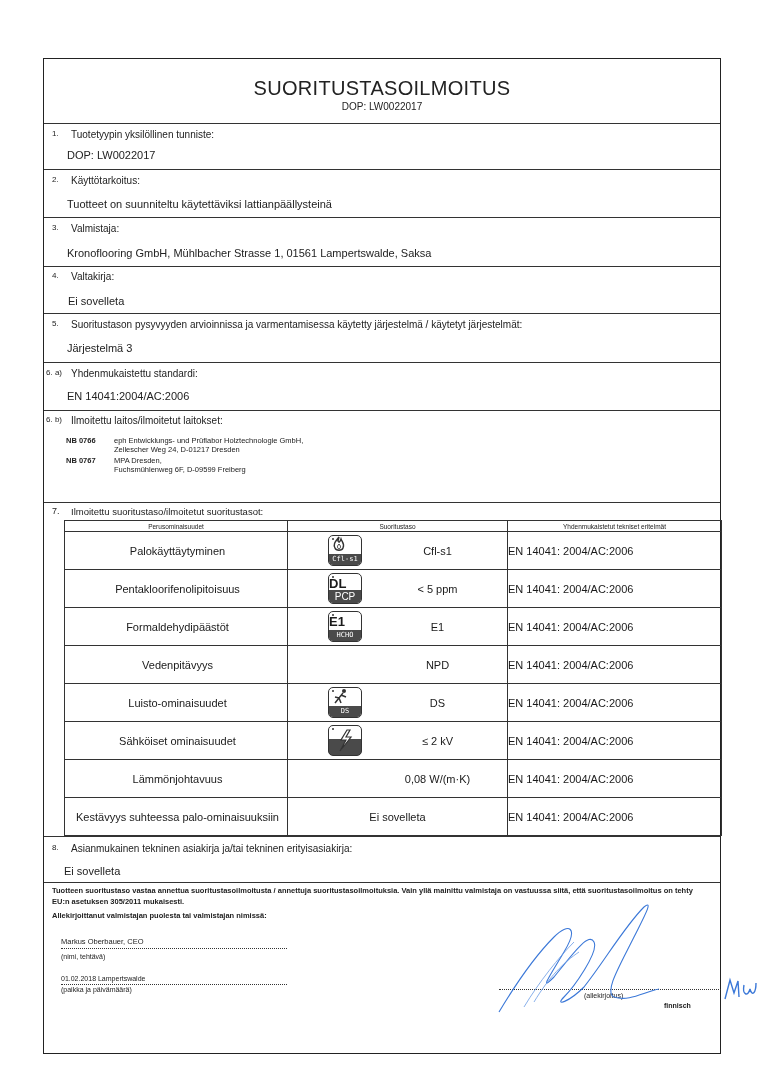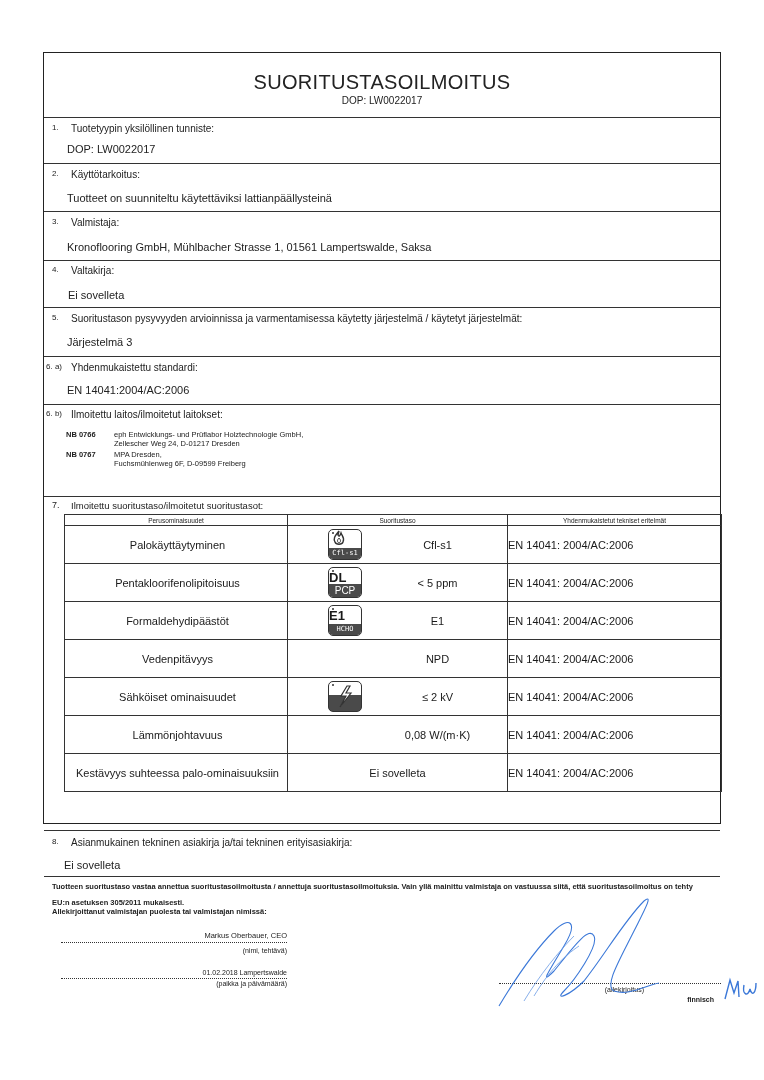--- a/index.html
+++ b/index.html
@@ -1,18 +1,18 @@
 <!DOCTYPE html>
 <html><head>
 <meta charset="utf-8">
 <style>
   html, body { margin:0; padding:0; }
   body { width:764px; height:1080px; background:#ffffff; position:relative; overflow:hidden;
          font-family:"Liberation Sans", sans-serif; color:#1a1a1a; }
-  .page { position:absolute; left:43px; top:52px; width:678px; height:772px;
+  .page { position:absolute; left:43px; top:58px; width:678px; height:996px;
           border:1.5px solid #222; box-sizing:border-box; }
   .abs { position:absolute; }
   .hline { position:absolute; left:0; right:0; height:0; border-top:1.5px solid #333; }
   .title { position:absolute; left:0; right:0; top:18px; text-align:center; font-size:20px; letter-spacing:0.3px; color:#222; }
   .subtitle { position:absolute; left:0; right:0; top:42px; text-align:center; font-size:10px; color:#222; }
   .sec-label { position:absolute; font-size:10px; color:#222; }
   .sec-num { position:absolute; left:8px; font-size:8px; color:#222; }
   .sec-value { position:absolute; font-size:11px; color:#222; }
   .nb { position:absolute; font-size:7.5px; line-height:9.5px; color:#222;text-align:center; }
   table.perf { position:absolute; left:20px; top:461px; width:658px; border-collapse:collapse; }
@@ -23,23 +23,23 @@
   td.c2 { width:219px; position:relative; }
   td.c3 { }
   .icon-box { position:absolute; left:40px; top:3px; width:34px; height:31px; border:1.5px solid #333;
               border-radius:5px; box-sizing:border-box; overflow:hidden; background:#fff; }
   .icon-box .bottom { position:absolute; left:0; right:0; bottom:0; height:11px; background:#4a4a4a;
               color:#fff; font-size:7px; text-align:center; line-height:11px; font-family:"DejaVu Sans Mono", monospace; }
   .icon-box .top { position:absolute; left:0; right:0; top:0; height:19px; font-weight:bold; font-size:13px; line-height:19px; }
   .icon-box .dot { position:absolute; left:3px; top:2px; width:2px; height:2px; background:#333; border-radius:50%; }
   .val { position:absolute; left:80px; right:0; top:0; bottom:0; display:flex; align-items:center; justify-content:center; }
   .val.center { left:0; }
-  .decl { position:absolute; left:8px; right:8px; font-size:7.5px; line-height:16px; color:#222; }
+  .decl { position:absolute; left:8px; right:8px; font-size:7.5px; line-height:11px; color:#222; }
   .sig-line { position:absolute; border-top:1px dotted #333; height:0; }
-  .small { position:absolute; font-size:7px; text-align:right; color:#222; }
+  .small { position:absolute; font-size:7px; text-align:left; color:#222; }
 </style>
 </head>
 <body>
 
 <div class="page">
 
   <div class="title">SUORITUSTASOILMOITUS</div>
   <div class="subtitle">DOP:  LW0022017</div>
   <div class="hline" style="top:64px"></div>
 
@@ -139,20 +139,37 @@
     </tr>
 
     <tr>
       <td class="c1">Vedenpitävyys</td>
       <td class="c2">
         <div class="val">NPD</div>
       </td>
       <td class="c3">EN 14041: 2004/AC:2006</td>
     </tr>
 
+    <tr>
+      <td class="c1">Luisto-ominaisuudet</td>
+      <td class="c2">
+        <div class="icon-box">
+          <span class="dot"></span>
+          <div class="top">
+            <svg width="22" height="18" viewBox="0 0 22 18">
+                  <circle cx="15" cy="3" r="2" fill="#333"></circle>
+                  <path d="M14 5 L10 10 L6 9 M10 10 L12 15 M12 7 L17 9 M10 10 L6 15" stroke="#333" stroke-width="1.5" fill="none"></path>
+                </svg>
+          </div>
+          <div class="bottom">DS</div>
+        </div>
+        <div class="val">DS</div>
+      </td>
+      <td class="c3">EN 14041: 2004/AC:2006</td>
+    </tr>
 
     <tr>
       <td class="c1">Sähköiset ominaisuudet</td>
       <td class="c2">
         <div class="icon-box" style="background:linear-gradient(#fff 0 45%, #4a4a4a 45% 100%)">
           <span class="dot"></span>
           <svg style="position:absolute;left:6px;top:3px" width="20" height="24" viewBox="0 0 20 24">
                 <path d="M12 1 L6 11 L11 11 L5 22 L16 8 L11 8 L15 1 Z" fill="#fff" stroke="#333" stroke-width="1.2"></path>
               </svg>
         </div>

